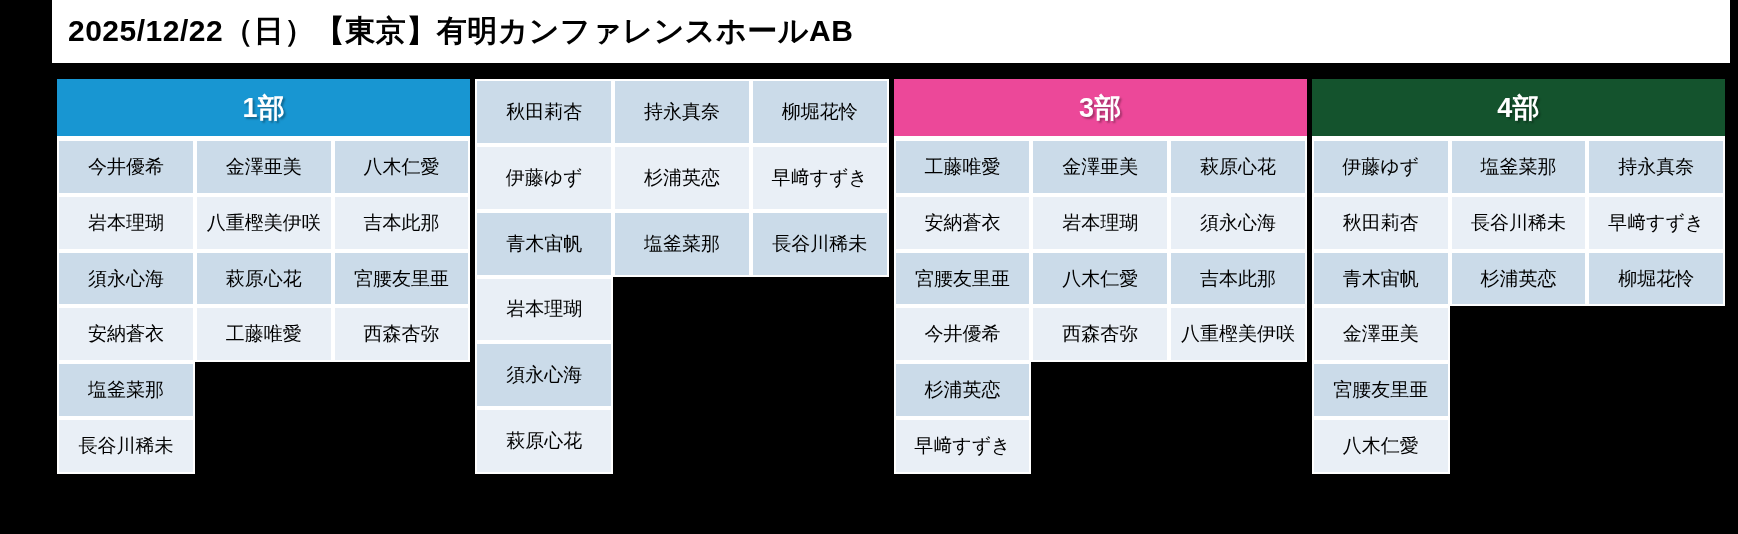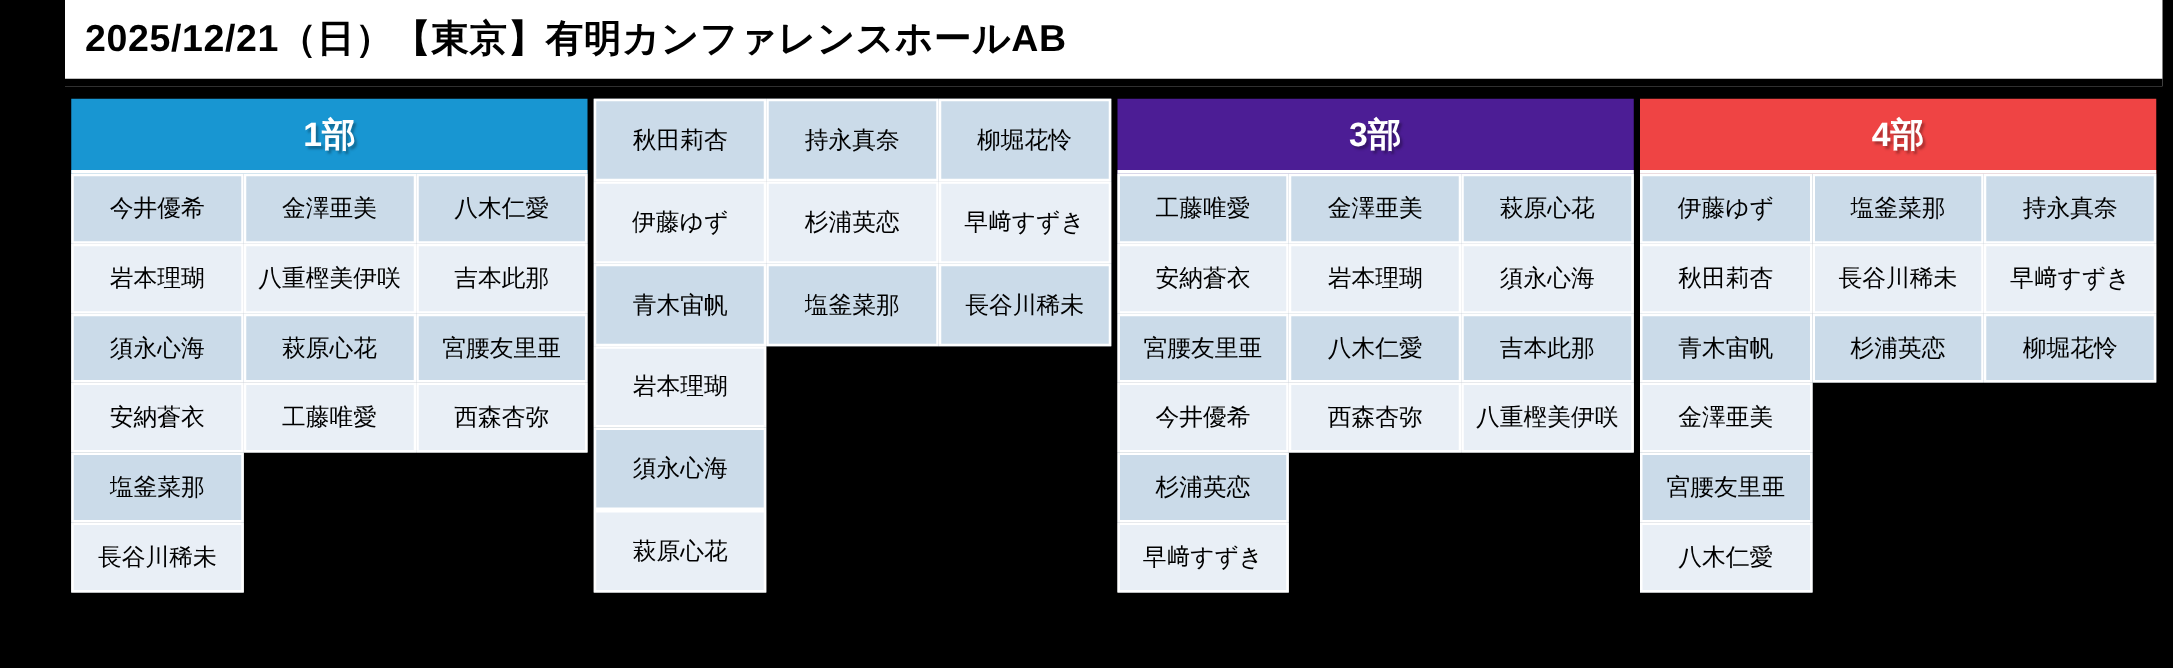--- a/index.html
+++ b/index.html
@@ -86,21 +86,21 @@
   .cell.empty {
     border: none;
     background: transparent !important;
   }
 </style>
 </head>
 <body>
 
 <div class="stage">
   <div class="title-bar">
-    <div class="title-text">2025/12/21（日）【東京】有明カンファレンスホールAB</div>
+    <div class="title-text">2025/12/22（日）【東京】有明カンファレンスホールAB</div>
   </div>
   <div class="sched-table" id="sched-table">
       <div class="section">
         <div class="section-header" style="background: rgb(24, 150, 210); color: rgb(255, 255, 255);">1部</div>
         <div class="section-grid">
           <div class="cell" style="background: rgb(203, 219, 233);">今井優希</div>
           <div class="cell" style="background: rgb(203, 219, 233);">金澤亜美</div>
           <div class="cell" style="background: rgb(203, 219, 233);">八木仁愛</div>
           <div class="cell" style="background: rgb(233, 239, 246);">岩本理瑚</div>
           <div class="cell" style="background: rgb(233, 239, 246);">八重樫美伊咲</div>
@@ -135,21 +135,21 @@
           <div class="cell empty"></div>
           <div class="cell" style="background: rgb(203, 219, 233);">須永心海</div>
           <div class="cell empty"></div>
           <div class="cell empty"></div>
           <div class="cell" style="background: rgb(233, 239, 246);">萩原心花</div>
           <div class="cell empty"></div>
           <div class="cell empty"></div>
         </div>
       </div>
       <div class="section">
-        <div class="section-header" style="background: #4c1d95; color: rgb(255, 255, 255);">3部</div>
+        <div class="section-header" style="background: #ec4899; color: rgb(255, 255, 255);">3部</div>
         <div class="section-grid">
           <div class="cell" style="background: rgb(203, 219, 233);">工藤唯愛</div>
           <div class="cell" style="background: rgb(203, 219, 233);">金澤亜美</div>
           <div class="cell" style="background: rgb(203, 219, 233);">萩原心花</div>
           <div class="cell" style="background: rgb(233, 239, 246);">安納蒼衣</div>
           <div class="cell" style="background: rgb(233, 239, 246);">岩本理瑚</div>
           <div class="cell" style="background: rgb(233, 239, 246);">須永心海</div>
           <div class="cell" style="background: rgb(203, 219, 233);">宮腰友里亜</div>
           <div class="cell" style="background: rgb(203, 219, 233);">八木仁愛</div>
           <div class="cell" style="background: rgb(203, 219, 233);">吉本此那</div>
@@ -158,21 +158,21 @@
           <div class="cell" style="background: rgb(233, 239, 246);">八重樫美伊咲</div>
           <div class="cell" style="background: rgb(203, 219, 233);">杉浦英恋</div>
           <div class="cell empty"></div>
           <div class="cell empty"></div>
           <div class="cell" style="background: rgb(233, 239, 246);">早﨑すずき</div>
           <div class="cell empty"></div>
           <div class="cell empty"></div>
         </div>
       </div>
       <div class="section">
-        <div class="section-header" style="background: #ef4444; color: rgb(255, 255, 255);">4部</div>
+        <div class="section-header" style="background: #14532d; color: rgb(255, 255, 255);">4部</div>
         <div class="section-grid">
           <div class="cell" style="background: rgb(203, 219, 233);">伊藤ゆず</div>
           <div class="cell" style="background: rgb(203, 219, 233);">塩釜菜那</div>
           <div class="cell" style="background: rgb(203, 219, 233);">持永真奈</div>
           <div class="cell" style="background: rgb(233, 239, 246);">秋田莉杏</div>
           <div class="cell" style="background: rgb(233, 239, 246);">長谷川稀未</div>
           <div class="cell" style="background: rgb(233, 239, 246);">早﨑すずき</div>
           <div class="cell" style="background: rgb(203, 219, 233);">青木宙帆</div>
           <div class="cell" style="background: rgb(203, 219, 233);">杉浦英恋</div>
           <div class="cell" style="background: rgb(203, 219, 233);">柳堀花怜</div>

